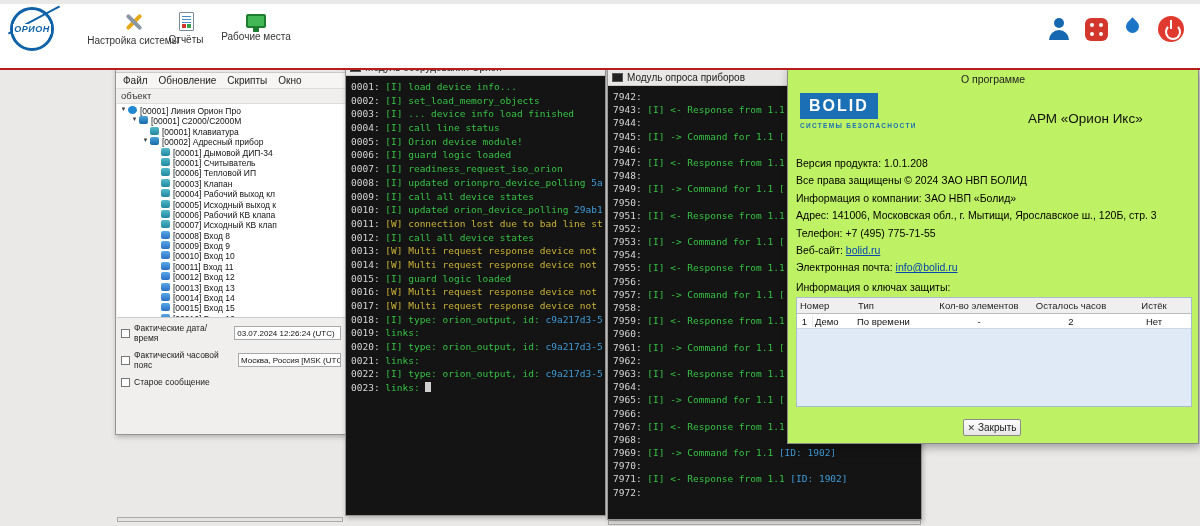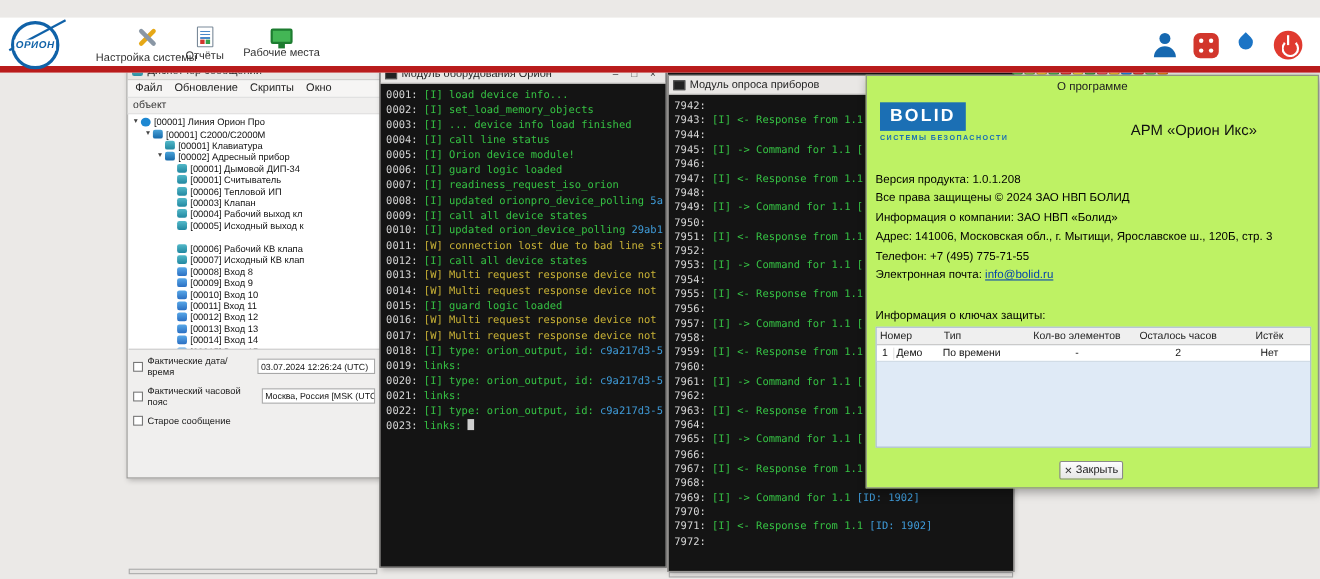--- a/index.html
+++ b/index.html
@@ -1,21 +1,21 @@
 <!DOCTYPE html>
 <html><head>
 <meta charset="utf-8">
 <style>
   *{margin:0;padding:0;box-sizing:border-box;}
   html,body{width:1200px;height:526px;overflow:hidden;}
   body{font-family:"Liberation Sans",sans-serif;background:#ebe9e7;position:relative;}
   .screen{position:absolute;left:0;top:0;width:1200px;height:526px;background:#ebe9e7;overflow:hidden;}
 
   
-  .topbar{position:absolute;left:0;top:16px;width:1200px;height:50px;background:#ffffff;border-bottom:6px solid #b91c1c;z-index:60;}
+  .topbar{position:absolute;left:0;top:4px;width:1200px;height:66px;background:#ffffff;border-bottom:2px solid #b91c1c;z-index:60;}
   .logo{position:absolute;left:10px;top:3px;width:44px;height:44px;border:3px solid #1062a8;border-radius:50%;background:#fff;display:flex;align-items:center;justify-content:center;}
   .logo::before{content:"";position:absolute;left:-8px;top:9px;width:58px;height:2px;background:#1062a8;transform:rotate(-28deg);}
   .logo-text{color:#1062a8;font-weight:bold;font-style:italic;font-size:9px;letter-spacing:.5px;position:relative;z-index:2;background:#fff;padding:0 1px;}
   .tb-btn{position:absolute;top:8px;display:flex;flex-direction:column;align-items:center;gap:3px;font-size:10px;color:#333;white-space:nowrap;cursor:default;}
   .icon-tools{width:20px;height:20px;position:relative;}
   .icon-tools::before{content:"";position:absolute;left:9px;top:0;width:4px;height:20px;background:#e6a817;transform:rotate(45deg);border-radius:2px;}
   .icon-tools::after{content:"";position:absolute;left:9px;top:0;width:4px;height:20px;background:#8a97a5;transform:rotate(-45deg);border-radius:2px;}
   .icon-report{width:15px;height:19px;background:#fff;border:1px solid #7a8a99;position:relative;border-radius:1px;}
   .icon-report::before{content:"";position:absolute;left:2px;top:3px;width:9px;height:8px;background:repeating-linear-gradient(#4b89c8 0 1px,#fff 1px 3px);}
   .icon-report::after{content:"";position:absolute;left:2px;bottom:2px;width:4px;height:4px;background:#d2362c;box-shadow:5px 0 0 #35a14a;}
@@ -44,21 +44,21 @@
   .win-btn{width:15px;height:13px;font-size:9px;line-height:13px;text-align:center;color:#333;cursor:default;}
   .title-ico{width:10px;height:10px;background:linear-gradient(#6fc4cf,#2d8fa3);border-radius:2px;margin-right:4px;flex:none;}
   .term-ico{width:11px;height:9px;background:#222;border:1px solid #555;margin-right:4px;flex:none;}
 
   
   .dispatcher{left:115px;top:55px;width:232px;height:380px;z-index:10;}
   .menu-bar{height:16px;display:flex;gap:11px;padding:0 7px;font-size:10px;align-items:center;background:#f6f5f4;border-bottom:1px solid #ddd;color:#222;}
   .menu-item{cursor:default;}
   .obj-header{height:15px;font-size:9.5px;padding:1px 5px;background:#f0efee;border-bottom:1px solid #ddd;color:#333;}
   .tree{position:absolute;left:1px;right:1px;top:48px;height:215px;background:#fff;overflow:hidden;padding-top:2px;}
-  .tree-row{height:10.4px;display:flex;align-items:center;font-size:8.5px;white-space:nowrap;color:#111;}
+  .tree-row{height:10.4px;display:flex;font-size:8.5px;white-space:nowrap;color:#111;}
   .tree-arrow{width:9px;font-size:6px;color:#444;text-align:center;flex:none;}
   .tree-ico{width:9px;height:8px;border-radius:2px;margin-right:3px;flex:none;}
   .tree-ico.network-icon{background:#1e88d2;border-radius:50%;}
   .tree-ico.panel-icon{background:linear-gradient(#4aa3d8,#1668a8);}
   .tree-ico.device-icon{background:linear-gradient(#53b9c9,#2187a0);}
   .tree-ico.zone-icon{background:linear-gradient(#58a8e8,#2b6fc2);}
   .bottom-panel{position:absolute;left:1px;right:1px;bottom:1px;height:116px;background:#f0efee;border-top:1px solid #ccc;padding:5px 4px;}
   .field-row{display:flex;align-items:center;margin-bottom:7px;font-size:8.5px;gap:4px;color:#222;}
   .checkbox{width:9px;height:9px;border:1px solid #777;background:#fff;flex:none;}
   .field-input{margin-left:auto;width:108px;height:14px;border:1px solid #a8a8a8;background:#fff;font-size:8px;padding:0 2px;display:flex;align-items:center;white-space:nowrap;overflow:hidden;color:#111;}
@@ -208,21 +208,21 @@
         <div class="tree-row" style="padding-left: 35px;">
           <span class="tree-arrow"></span>
           <span class="tree-ico device-icon"></span>
           <span>[00004] Рабочий выход кл</span>
         </div>
         <div class="tree-row" style="padding-left: 35px;">
           <span class="tree-arrow"></span>
           <span class="tree-ico device-icon"></span>
           <span>[00005] Исходный выход к</span>
         </div>
-        <div class="tree-row" style="padding-left: 35px; margin-top: 11px;">
+        <div class="tree-row" style="padding-left: 35px;">
           <span class="tree-arrow"></span>
           <span class="tree-ico device-icon"></span>
           <span>[00006] Рабочий КВ клапа</span>
         </div>
         <div class="tree-row" style="padding-left: 35px;">
           <span class="tree-arrow"></span>
           <span class="tree-ico device-icon"></span>
           <span>[00007] Исходный КВ клап</span>
         </div>
         <div class="tree-row" style="padding-left: 35px;">
@@ -380,20 +380,23 @@
     <div class="product-name">АРМ «Орион Икс»</div>
     <div class="about-text">
       <div>
           <div class="info-line">Версия продукта: 1.0.1.208</div>
           <div class="info-line">Все права защищены © 2024 ЗАО НВП БОЛИД</div>
           <div class="info-line">Информация о компании: ЗАО НВП «Болид»</div>
           <div class="info-line">Адрес: 141006, Московская обл., г. Мытищи, Ярославское ш., 120Б, стр. 3</div>
           <div class="info-line">Телефон: +7 (495) 775-71-55</div>
         </div>
       <div class="info-line">
+        <span>Веб-сайт: </span><a class="lnk">bolid.ru</a>
+      </div>
+      <div class="info-line">
         <span>Электронная почта: </span><a class="lnk">info@bolid.ru</a>
       </div>
     </div>
     <div class="keys-title">Информация о ключах защиты:</div>
     <div class="keys-table">
       <div class="thead">
           <div class="th th0">Номер</div>
           <div class="th th1">Тип</div>
           <div class="th th2">Кол-во элементов</div>
           <div class="th th3">Осталось часов</div>

